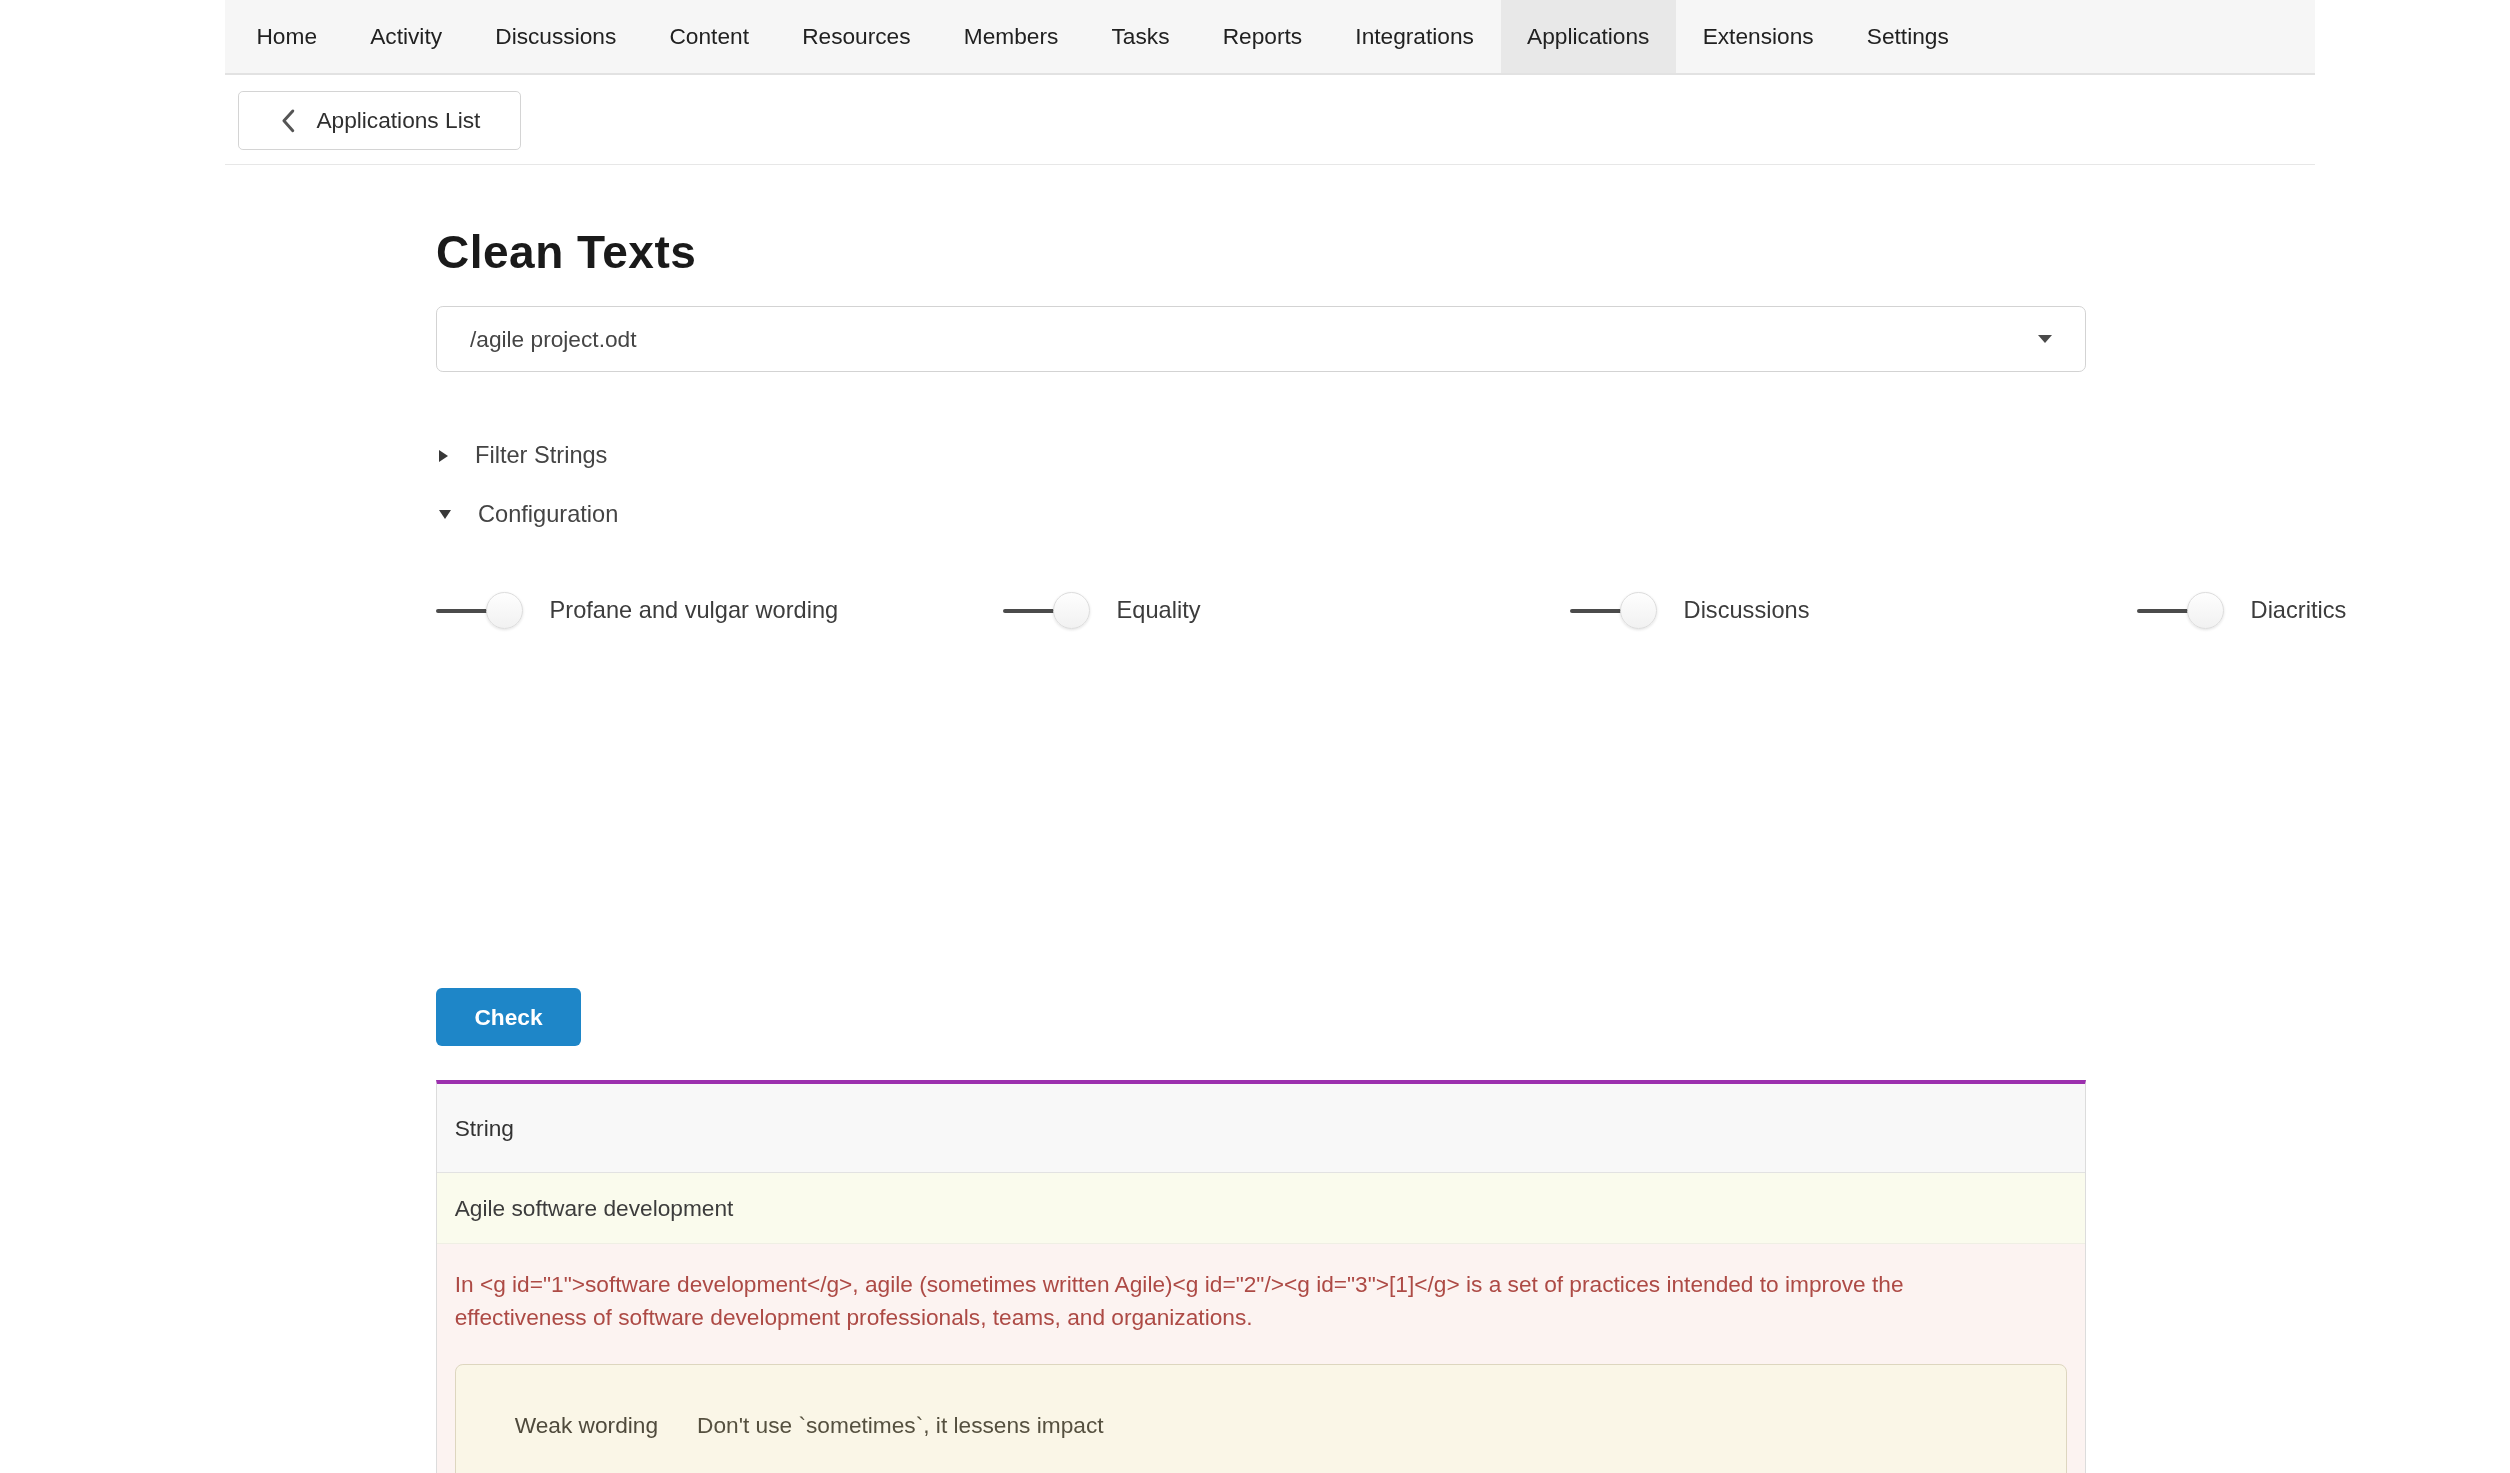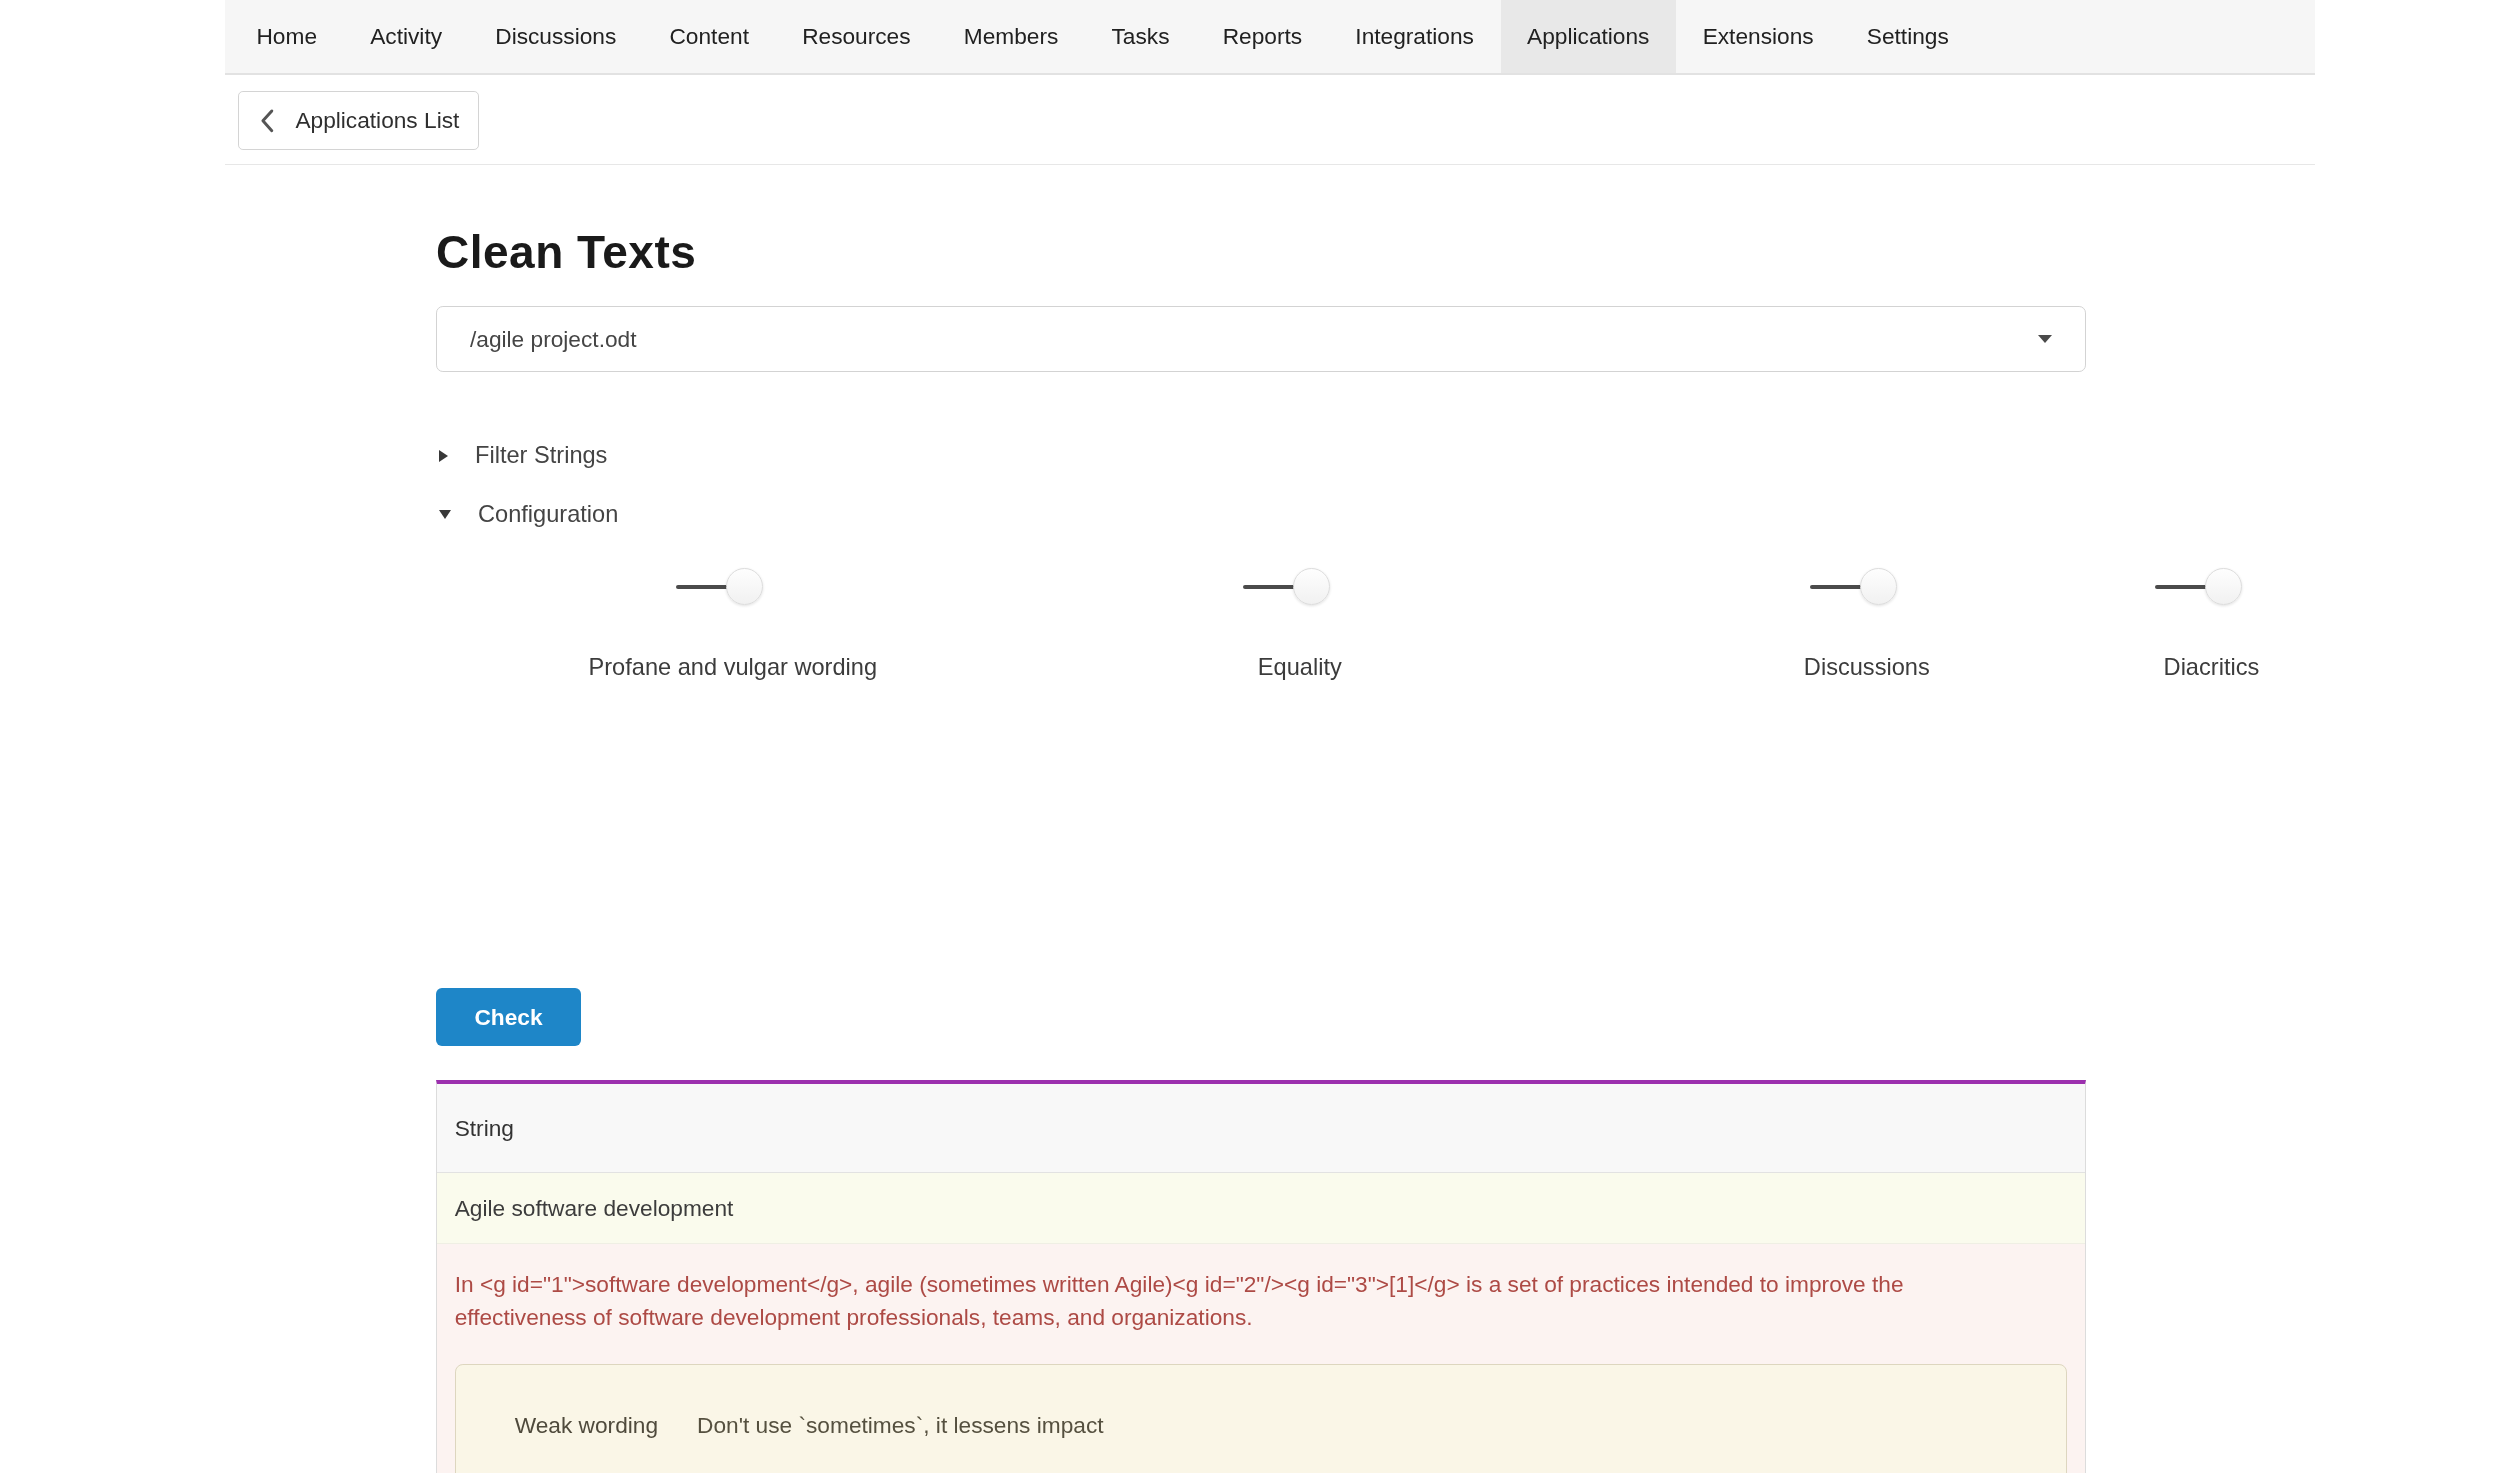--- a/index.html
+++ b/index.html
@@ -10,21 +10,21 @@
   .navbar { position:absolute; left:225px; top:0; width:2090px; height:75px;
             background:#f6f6f6; border-bottom:2px solid #e2e2e2;
             display:flex; align-items:stretch; padding-left:4.9px; }
   .nav-item { display:flex; align-items:center; padding:0 26.6px; font-size:22.7px;
               color:#212121; cursor:pointer; white-space:nowrap; }
   .nav-item.active { background:#e8e8e8; }
 
   
   .back-btn { position:absolute; left:238px; top:91px; height:59px;
               background:#fff; border:1px solid #d4d4d4; border-radius:4.9px;
-              display:flex; align-items:center; gap:17.7px; padding:0 19px;
+              display:flex; align-items:center; gap:17.7px; padding:0 40px;
               font-size:22.7px; color:#2f2f2f; cursor:pointer; }
   .back-btn svg { display:block; }
 
   .top-divider { position:absolute; left:225px; top:164px; width:2090px; height:1px;
                  background:#e7e7e7; }
 
   
   .page-title { position:absolute; left:436px; top:225px; font-size:46px;
                 font-weight:700; color:#1a1a1a; letter-spacing:0.5px; }
 
@@ -41,21 +41,21 @@
                  gap:27px; font-size:23.6px; color:#444; cursor:pointer; }
   .tri-right { width:0; height:0; border-top:6.9px solid transparent;
                border-bottom:6.9px solid transparent; border-left:9.9px solid #383838; }
   .tri-down  { width:0; height:0; border-left:6.9px solid transparent;
                border-right:6.9px solid transparent; border-top:9.9px solid #383838; }
 
   
   .toggle-grid { position:absolute; left:436px; top:567px; width:1714px;
                  display:grid; grid-template-columns:567px 567px 567px;
                  grid-auto-rows:87px; grid-auto-flow:column; }
-  .toggle-row { display:flex; align-items:center;flex-direction:column; }
+  .toggle-row { display:flex; align-items:center; }
   .toggle { position:relative; width:87px; height:39px; flex:0 0 87px; cursor:pointer; }
   .toggle .track { position:absolute; top:17.7px; height:3.9px; border-radius:2px; }
   .toggle.on  .track { left:0; width:55px; background:#4b4b4b; }
   .toggle .knob { position:absolute; top:1px; width:37px; height:37px; border-radius:50%;
                   background:linear-gradient(#fefefe,#f1f1f1);
                   border:1px solid #dcdcdc; box-shadow:0 1px 3px rgba(0,0,0,0.12); }
   .toggle.on  .knob { right:0; }
   .toggle-label { margin-left:26.6px; font-size:23.6px; color:#3c3c3c; }
 
   

